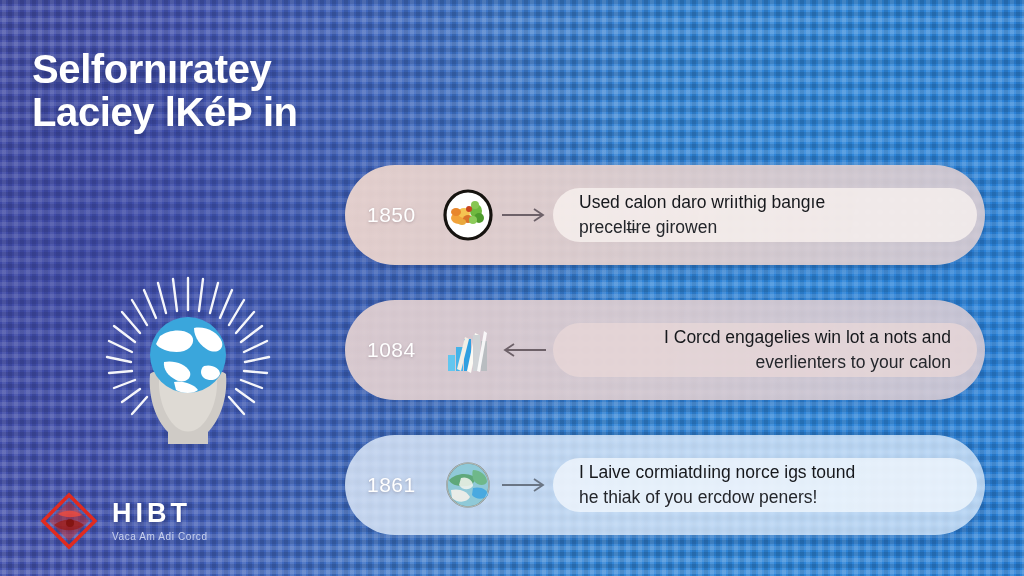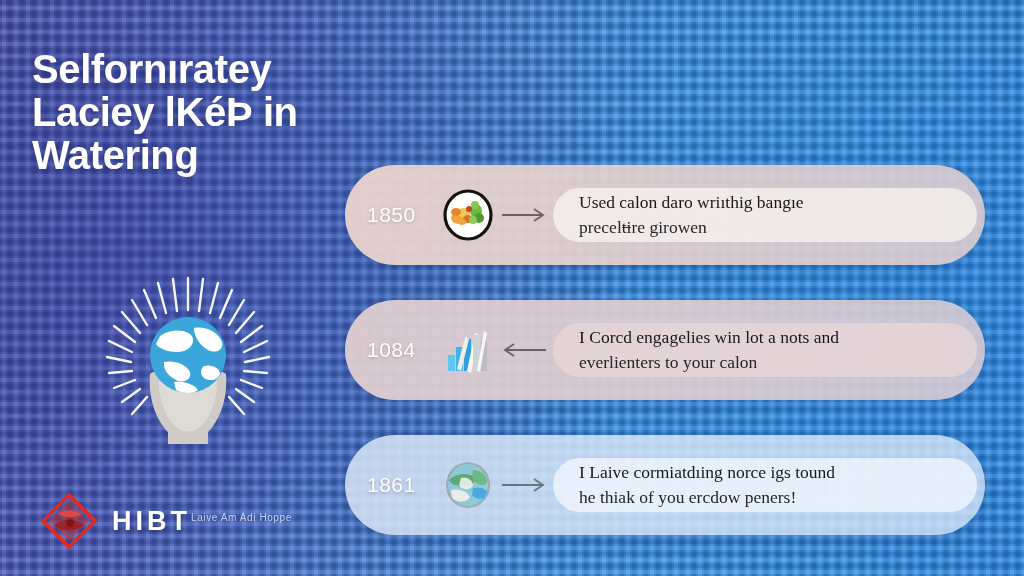--- a/index.html
+++ b/index.html
@@ -126,21 +126,21 @@
   .logo-row {
     position: absolute;
     left: 40px;
     top: 480px;
     display: flex;
     align-items: center;
     gap: 14px;
   }
   .logo-mark { width: 58px; height: 58px; flex: 0 0 58px; }
   .logo-mark svg { width: 58px; height: 58px; display: block; }
-  .logo-text { display: flex; }
+  .logo-text { display: flex; flex-direction: column; }
   .logo-name {
     color: #ffffff;
     font-size: 27px;
     font-weight: 700;
     letter-spacing: 4px;
     line-height: 1;
     text-shadow: 0 2px 5px rgba(20,25,75,0.5);
   }
   .logo-tag {
     color: #c9d2ee;
@@ -217,24 +217,23 @@
 
   .card-bubble {
     flex: 1 1 auto;
     align-self: stretch;
     margin: 23px 0;
     border-radius: 34px;
     display: flex;
     flex-direction: column;
     justify-content: center;
     padding: 8px 26px;
-    font-family: Liberation Serif, serif;
   }
   .card-bubble.light-pink { background: rgba(248,240,238,0.82); }
-  .card-bubble.mid-pink   { background: rgba(230,214,215,0.85); }
+  .card-bubble.mid-pink   { background: rgba(230,214,215,0.85); align-items: flex-end; }
   .card-bubble.light-blue { background: rgba(240,246,253,0.80); }
 
   .bubble-line {
     color: #16181c;
     font-size: 17.5px;
     line-height: 1.42;
     white-space: nowrap;
   }
   .bubble-line.dim { color: #24262b; }
 </style>
@@ -245,21 +244,20 @@
 
   <div class="bg-base"></div>
   <div class="bg-weave"></div>
   <div class="bg-vignette"></div>
 
   <div class="left-col">
 
     <div class="headline">
       <span>Selfornıratey</span>
       <span>Laciey lKéÞ in</span>
-      <span>Watering</span>
     </div>
 
     <div class="emblem">
       <svg viewBox="0 0 180 180" xmlns="http://www.w3.org/2000/svg">
         <g stroke="#ffffff" stroke-width="2.4" stroke-linecap="round" opacity="0.95">
           <line x1="90" y1="8" x2="90" y2="40"></line>
           <line x1="105" y1="9" x2="101" y2="41"></line>
           <line x1="120" y1="13" x2="112" y2="43"></line>
           <line x1="134" y1="20" x2="122" y2="48"></line>
           <line x1="146" y1="30" x2="131" y2="55"></line>
@@ -307,21 +305,21 @@
         <svg viewBox="0 0 58 58" xmlns="http://www.w3.org/2000/svg">
           <path d="M29 3 L55 29 L29 55 L3 29 Z" fill="none" stroke="#e02b20" stroke-width="3.5"></path>
           <path d="M29 9 L49 29 L29 49 L9 29 Z" fill="#d8271d" opacity="0.45"></path>
           <path d="M14 33 C22 26, 36 26, 44 33 C36 40, 22 40, 14 33 Z" fill="#9c1a14" opacity="0.75"></path>
           <path d="M18 22 C26 17, 36 18, 42 23 C34 26, 24 26, 18 22 Z" fill="#ef4a3c" opacity="0.8"></path>
           <circle cx="30" cy="31" r="4" fill="#7d120d" opacity="0.8"></circle>
         </svg>
       </div>
       <div class="logo-text">
         <div class="logo-name">HIBT</div>
-        <div class="logo-tag">Laive Am Adi Hoppe</div>
+        <div class="logo-tag">Vaca Am Adi Corcd</div>
       </div>
     </div>
   </div>
 
   <div class="cards">
 
     <div class="card pink">
       <div class="card-year">1850</div>
       <div class="card-icon">
         <svg width="52" height="52" viewBox="0 0 52 52" xmlns="http://www.w3.org/2000/svg">

